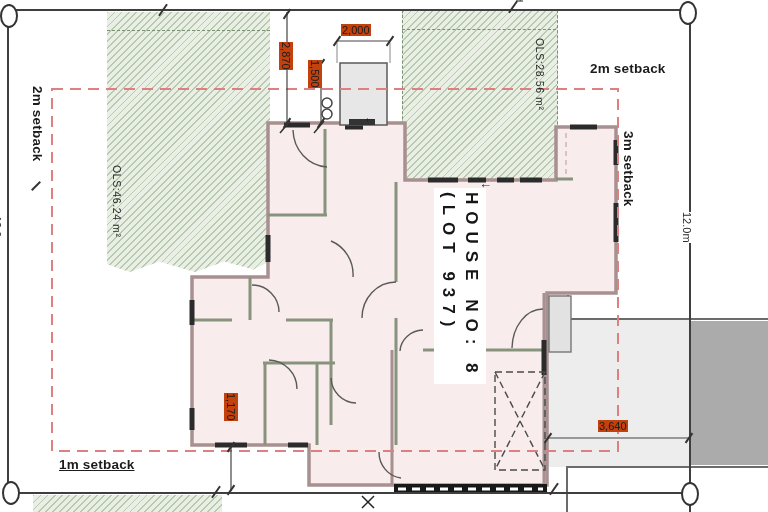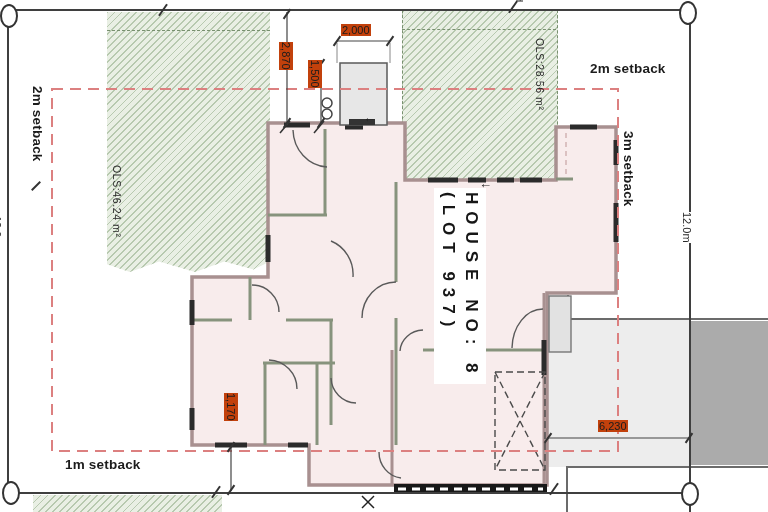--- a/index.html
+++ b/index.html
@@ -160,35 +160,35 @@
       <line x1="-6" y1="0" x2="6" y2="0" transform="translate(231,447) rotate(-55)"></line>
       <line x1="-6" y1="0" x2="6" y2="0" transform="translate(231,490) rotate(-55)"></line>
       <line x1="-6" y1="0" x2="6" y2="0" transform="translate(548,438) rotate(-55)"></line>
       <line x1="-6" y1="0" x2="6" y2="0" transform="translate(689,438) rotate(-55)"></line>
     </g>
   </svg>
 
   <div class="abs lbl v setback-lbl" style="left:29px;top:86px;">2m setback</div>
   <div class="abs lbl setback-lbl" style="left:590px;top:62px;">2m setback</div>
   <div class="abs lbl v setback-lbl" style="left:620px;top:131px;">3m setback</div>
-  <div class="abs lbl setback-lbl" style="left:65px;top:458px;">1m setback</div>
+  <div class="abs lbl setback-lbl" style="left:59px;top:458px;text-decoration:underline;">1m setback</div>
 
   <div class="abs lbl v ols-lbl" style="left:110px;top:165px;">OLS:46.24 m²</div>
   <div class="abs lbl v ols-lbl" style="left:533px;top:38px;">OLS:28.56 m²</div>
 
   <div class="abs v title-block" style="left:434px;top:188px;">
     <span>HOUSE NO: 8</span>
     <span>(LOT 937)</span>
   </div>
 
   <div class="abs lbl dim-lbl" style="left:341px;top:24px;">2,000</div>
   <div class="abs lbl v dim-lbl" style="left:279px;top:42px;">2,870</div>
   <div class="abs lbl v dim-lbl" style="left:308px;top:60px;">1,500</div>
   <div class="abs lbl v dim-lbl" style="left:224px;top:393px;">1,170</div>
-  <div class="abs lbl dim-lbl" style="left:598px;top:420px;">6,230</div>
+  <div class="abs lbl dim-lbl" style="left:598px;top:420px;">3,640</div>
 
   <div class="abs lbl v bnd-lbl" style="left:681px;top:212px;">12.0m</div>
   <div class="abs lbl v bnd-lbl" style="left:-9px;top:216px;">12.0m</div>
   <div class="abs lbl v" style="left:513px;top:-3px;font-size:9px;">d</div>
 
   <div class="abs arrow" style="left:363px;top:110px;">←</div>
   <div class="abs arrow" style="left:479px;top:176px;">←</div>
 
 </div>
 

